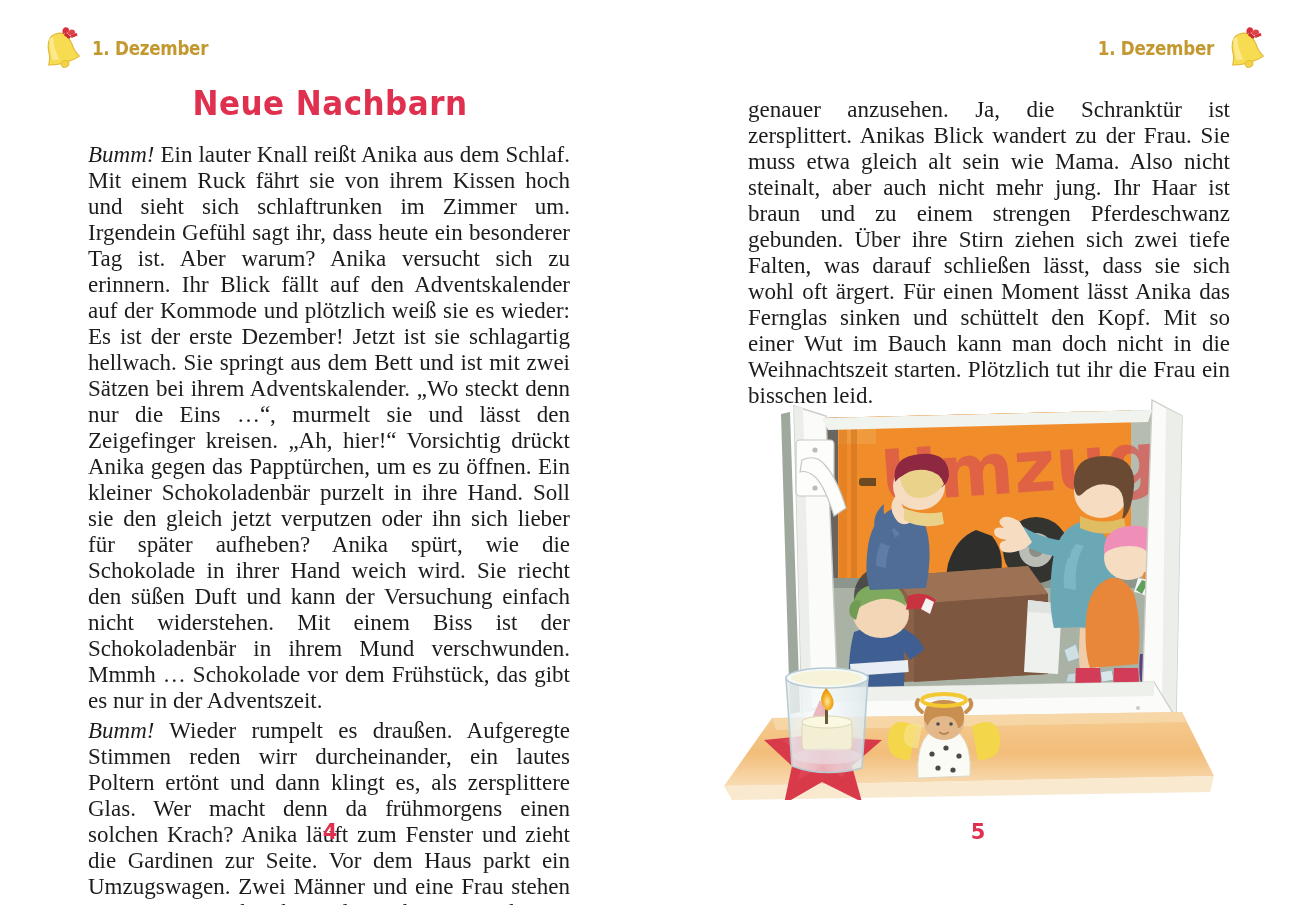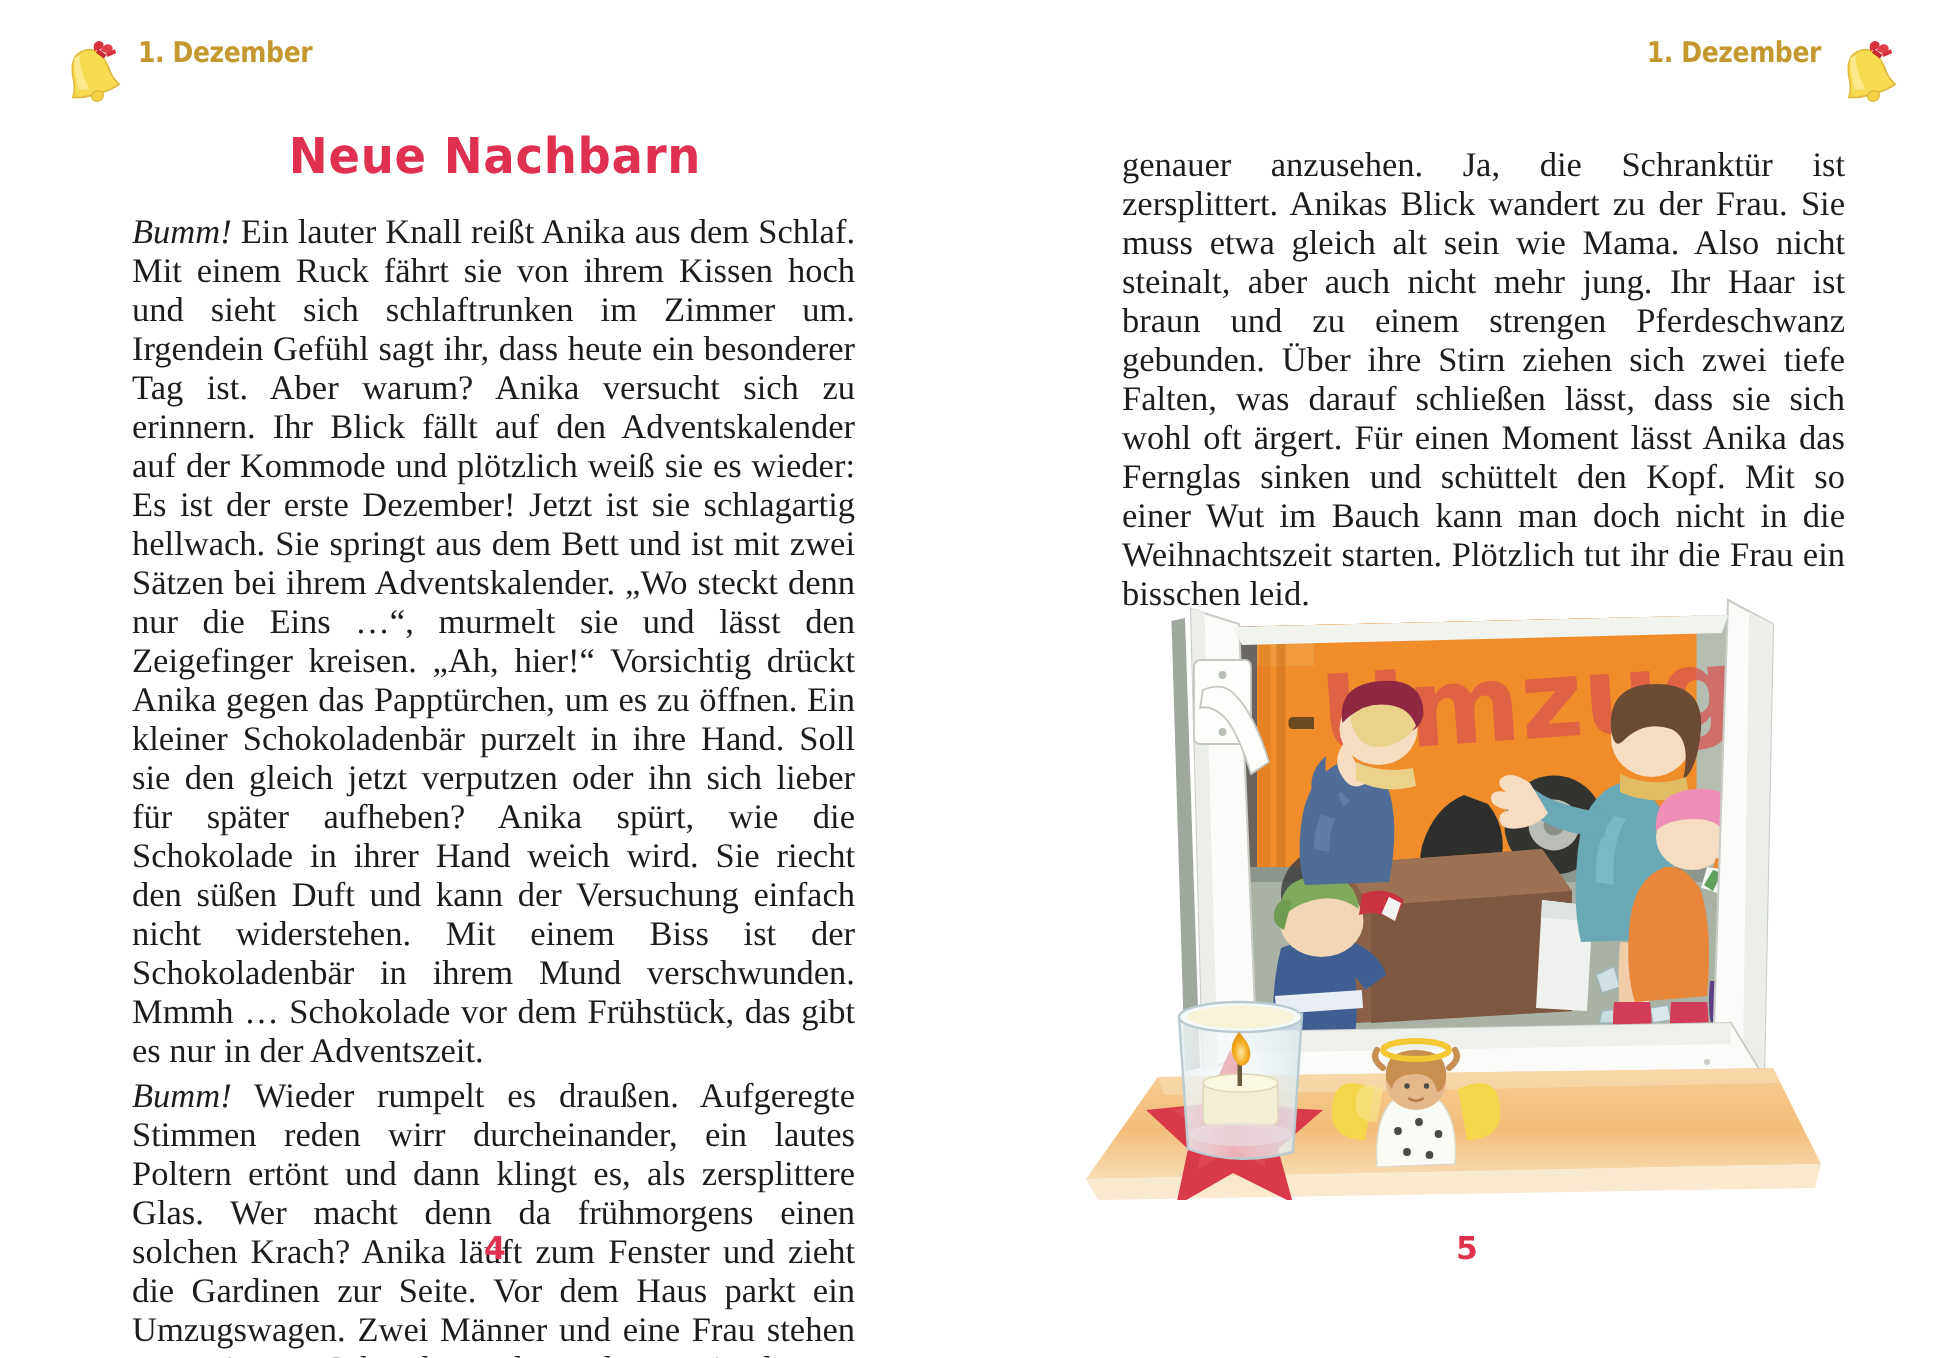--- a/index.html
+++ b/index.html
@@ -19,21 +19,21 @@
     position: absolute;
     inset: 0;
     background: #ffffff;
   }
 
   
   .runhead {
     position: absolute;
     top: 24px;
     display: flex;
-    align-items: flex-start;
+    align-items: center;
     gap: 10px;
   }
   .runhead.left  { left: 40px; }
   .runhead.right { right: 40px; }
 
   .runhead-label {
     font-family: "DejaVu Sans", sans-serif;
     font-size: 19px;
     font-weight: 700;
     letter-spacing: -0.3px;

